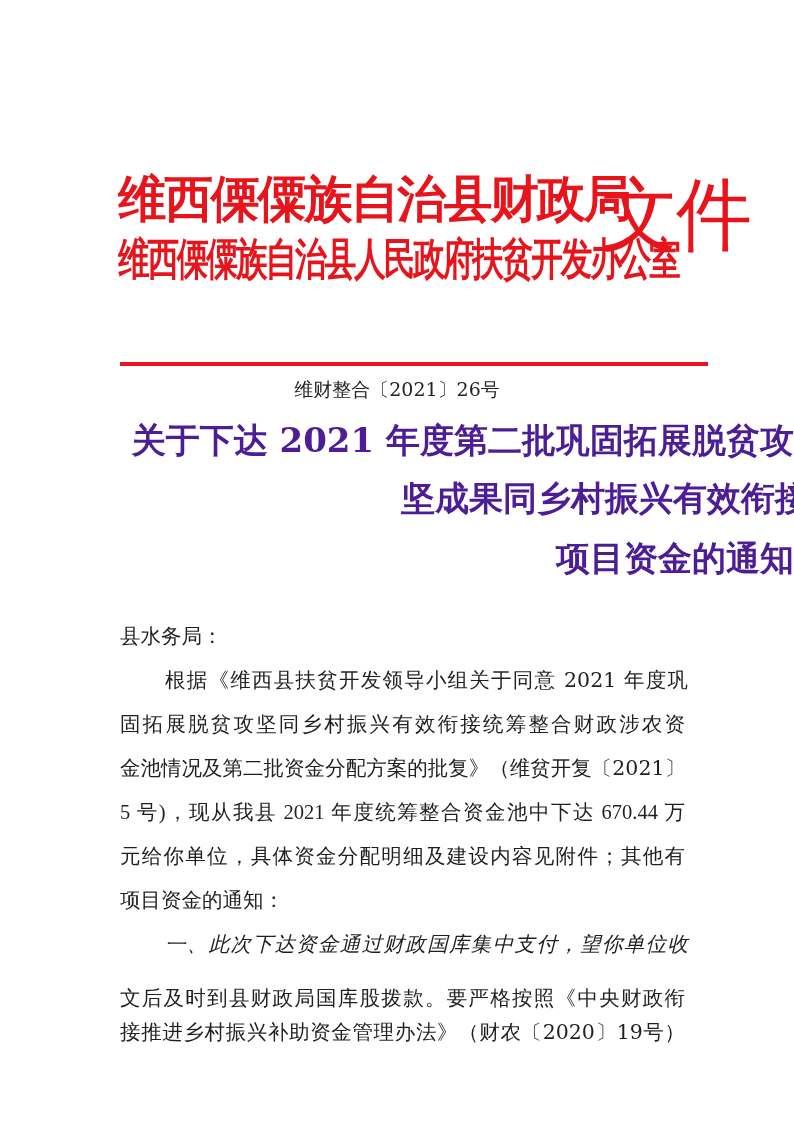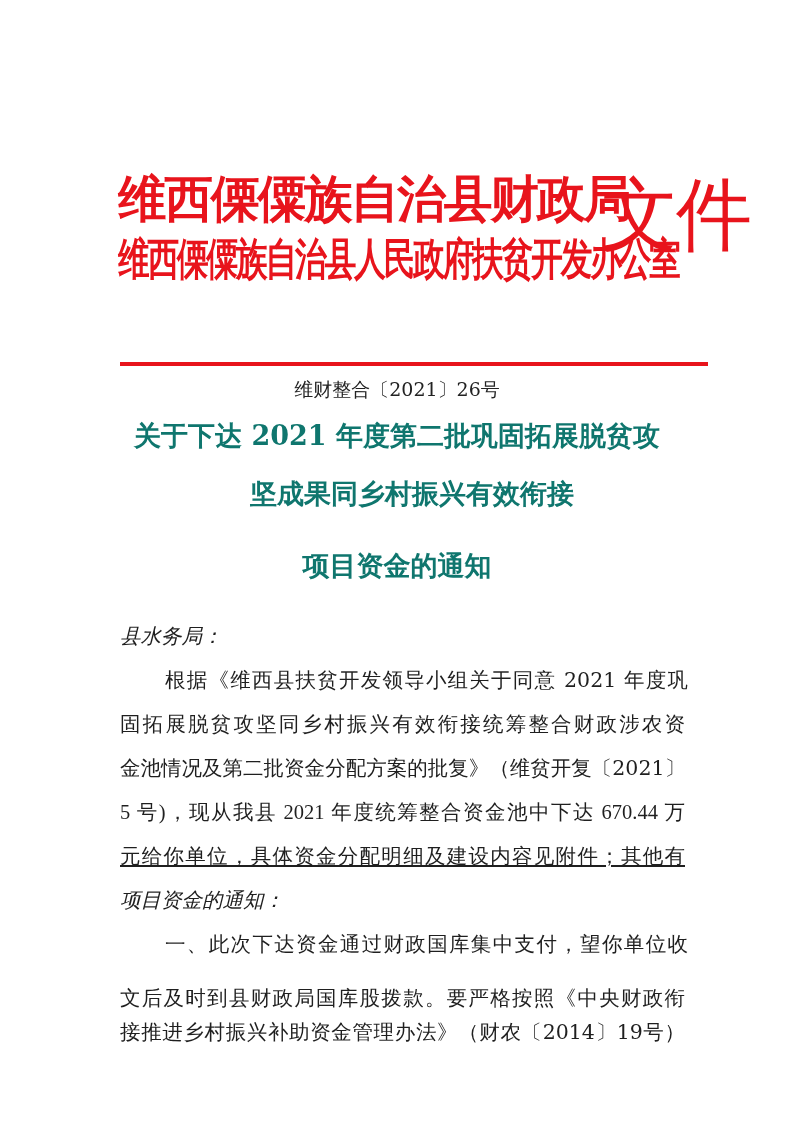--- a/index.html
+++ b/index.html
@@ -8,25 +8,25 @@
   .hdr { position: absolute; color: #e8141c; font-family: "DejaVu Serif", "Liberation Serif", serif; font-weight: bold; white-space: nowrap; }
   .hdr1 { left: 118px; top: 168px; font-size: 50px; letter-spacing: -2px; line-height: 62px;
           transform: scaleX(0.97); transform-origin: left; }
   .hdr2 { left: 118px; top: 232px; font-size: 44px; line-height: 54px; letter-spacing: -3px;
           transform: scaleX(0.72); transform-origin: left; }
   .wenjian { position: absolute; left: 602px; top: 165px; color: #e8141c; font-size: 76px; line-height: 100px;
              font-family: "DejaVu Serif", "Liberation Serif", serif; letter-spacing: -2px; white-space: nowrap;
              transform: scaleY(1.05); }
   .docno { position: absolute; top: 330px; left: 0; width: 794px; text-align: center; font-size: 19px; color: #222; margin-top: 47px; }
   .redline { position: absolute; left: 120px; top: 362px; width: 588px; height: 4px; background: #e8141c; }
-  .title { position: absolute; left: 0; width: 794px; text-align: center; font-size: 27px; font-weight: bold; color: #0f766e; white-space: nowrap; }
-  .t1 { top: 418px; } .t2 { top: 476px; padding-left: 15px; } .t3 { top: 548px; }
+  .title { position: absolute; left: 0; width: 794px; text-align: right; font-size: 34px; font-weight: bold; color: #4c1d95; white-space: nowrap; }
+  .t1 { top: 418px; } .t2 { top: 476px; padding-left: 15px; } .t3 { top: 536px; }
   .body { position: absolute; left: 120px; width: 565px; font-size: 20.5px; color: #1f1f1f; }
   .ln { position: absolute; left: 0; white-space: nowrap; text-align: justify; text-align-last: justify; width: 565px; }
-  .ln.short { text-align-last: left; width: auto; font-style: italic; }
+  .ln.short { text-align-last: left; width: auto; }
   .ln.indent { left: 45px; width: 523px; }
 </style>
 </head>
 <body>
 
 <div class="hdr hdr1">维西傈僳族自治县财政局</div>
 <div class="hdr hdr2">维西傈僳族自治县人民政府扶贫开发办公室</div>
 <div class="wenjian">文件</div>
 
 <div class="docno">维财整合〔2021〕26号</div>
@@ -35,18 +35,18 @@
 <div class="title t1">关于下达 2021 年度第二批巩固拓展脱贫攻</div>
 <div class="title t2">坚成果同乡村振兴有效衔接</div>
 <div class="title t3">项目资金的通知</div>
 
 <div class="body" style="top:0;">
   <div class="ln short" style="top:622px;">县水务局：</div>
   <div class="ln indent" style="top:666px;">根据《维西县扶贫开发领导小组关于同意 2021 年度巩</div>
   <div class="ln" style="top:710px;">固拓展脱贫攻坚同乡村振兴有效衔接统筹整合财政涉农资</div>
   <div class="ln" style="top:754px;">金池情况及第二批资金分配方案的批复》（维贫开复〔2021〕</div>
   <div class="ln" style="top:798px;font-family:Liberation Serif, serif;">5 号)，现从我县 2021 年度统筹整合资金池中下达 670.44 万</div>
-  <div class="ln" style="top:842px;text-decoration:underline;">元给你单位，具体资金分配明细及建设内容见附件；其他有</div>
+  <div class="ln" style="top:842px;">元给你单位，具体资金分配明细及建设内容见附件；其他有</div>
   <div class="ln short" style="top:886px;">项目资金的通知：</div>
-  <div class="ln indent" style="top:930px;">一、此次下达资金通过财政国库集中支付，望你单位收</div>
+  <div class="ln indent" style="top:930px;font-style:italic;">一、此次下达资金通过财政国库集中支付，望你单位收</div>
   <div class="ln" style="top:974px;margin-top:10px;">文后及时到县财政局国库股拨款。要严格按照《中央财政衔</div>
-  <div class="ln" style="top:1018px;">接推进乡村振兴补助资金管理办法》（财农〔2014〕19号）</div>
+  <div class="ln" style="top:1018px;">接推进乡村振兴补助资金管理办法》（财农〔2020〕19号）</div>
 </div>
 
 </body></html>

